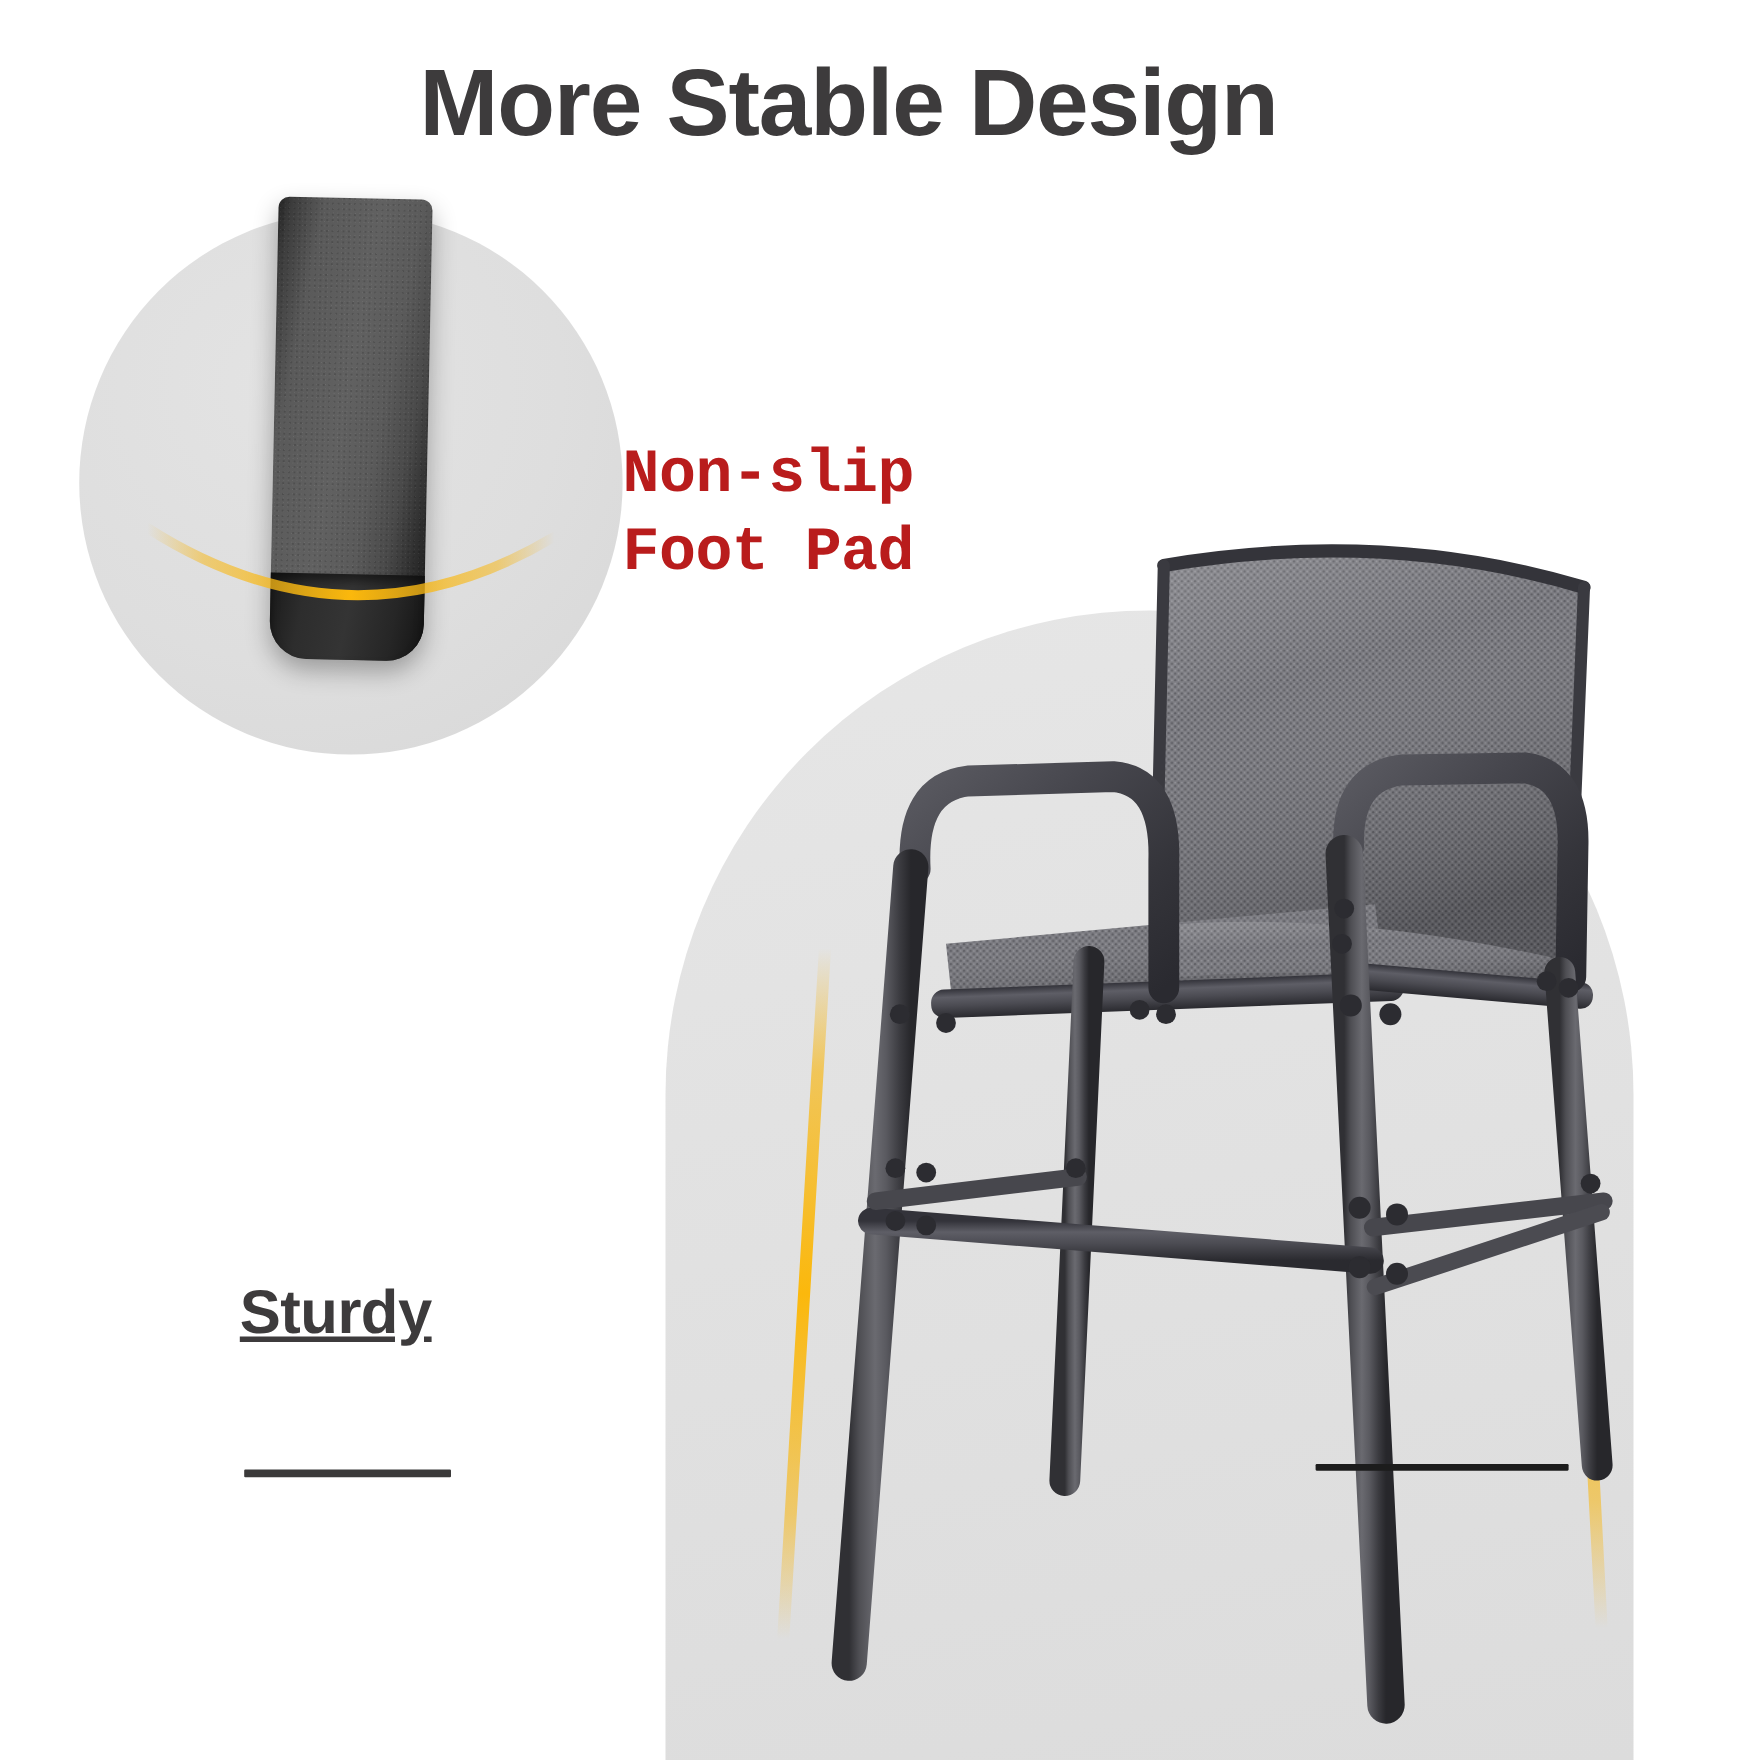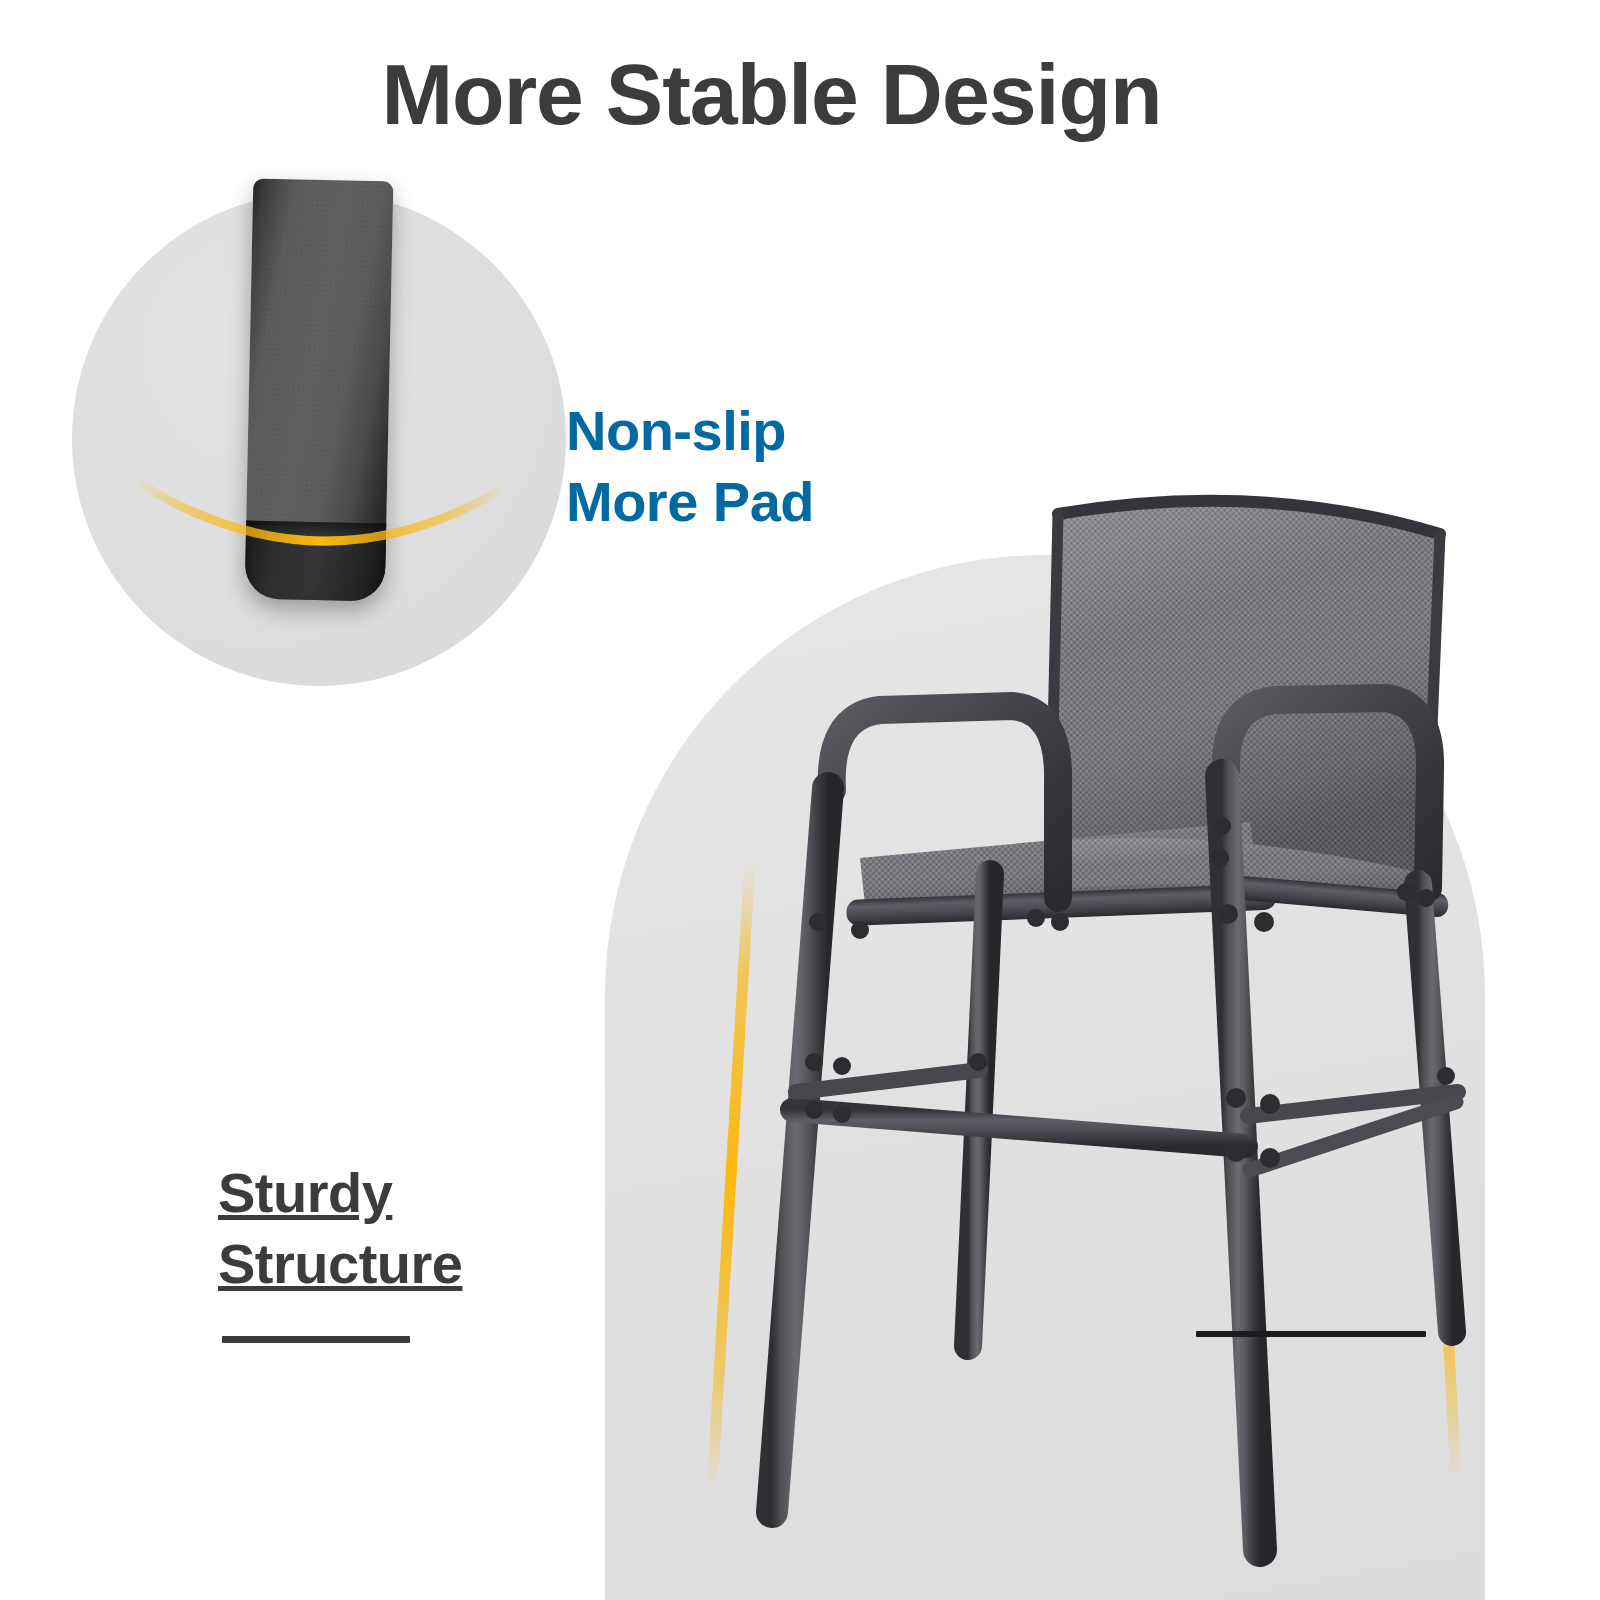--- a/index.html
+++ b/index.html
@@ -84,23 +84,24 @@
     width:378px; height:120px;
     overflow:visible;
   }
 
   
   .label-nonslip{
     position:absolute;
     left:566px; top:396px;
     font-size:56px;
     font-weight:bold;
-    color:#0369a1;
+    color:#b91c1c;
     line-height:1.26;
     letter-spacing:-.5px;
+    font-family:Liberation Mono, monospace;
   }
 
   
   .label-sturdy{
     position:absolute;
     left:218px; top:1158px;
     font-size:56px;
     font-weight:bold;
     color:#3d3b3c;
     line-height:1.26;
@@ -163,26 +164,25 @@
         <stop offset="86%" stop-color="#f7b91d" stop-opacity="0.55"></stop>
         <stop offset="100%" stop-color="#f7b91d" stop-opacity="0"></stop>
       </linearGradient>
     </defs>
     <path d="M4 10 Q 189 128 374 18" fill="none" stroke="url(#arcFade)" stroke-width="9" stroke-linecap="round"></path>
   </svg>
 </div>
 
 <div class="label-nonslip">
   <div>Non-slip</div>
-  <div>More Pad</div>
+  <div>Foot Pad</div>
 </div>
 
 <div class="label-sturdy">
   <div>Sturdy</div>
-  <div>Structure</div>
 </div>
 <div class="label-rule"></div>
 
 <div class="chair-scene">
 
   <div class="scene-arc"></div>
 
   <svg class="chair-svg" viewBox="0 0 1040 1130">
     <defs>
 

